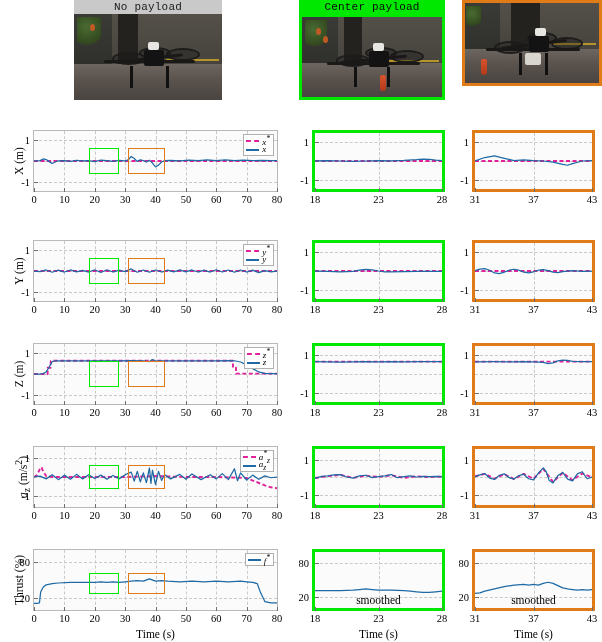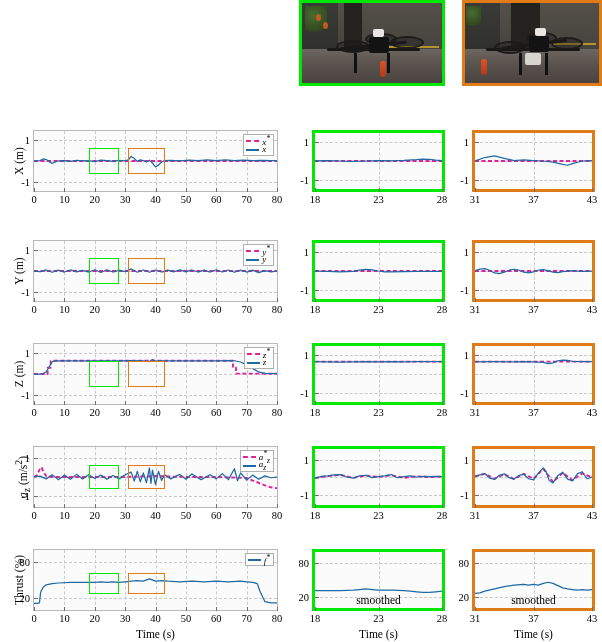--- a/index.html
+++ b/index.html
@@ -57,22 +57,46 @@
   .lgline.dash{border-top:2px dashed #e0219a;}
   .lgtxt{font-style:italic;font-size:9px;}
   .annot{position:absolute;font-size:11.5px;text-align:center;width:100%;}
   svg.trace{position:absolute;left:0;top:0;overflow:visible;}
 </style>
 </head>
 <body>
 
 <div id="fig">
 
+  <div class="photo-cell" id="photo-0" style="left:74px;top:0;width:148px;height:100px;">
+    <div class="photo-title" id="ptitle-0" style="background: rgb(201, 201, 201); color: rgb(26, 26, 26);">No payload</div>
+    <div class="photo-body photo-frame" id="pframe-0" style="height:86px;">
+      <div class="scene">
+        <div class="wallL"></div>
+          <div class="wallR"></div>
+          <div class="door"></div>
+        <div class="floor"></div>
+        <div class="plant"></div>
+        <div class="berry" style="left:11%;top:12%;"></div>
+        <div class="tapeline" style="left:62%;top:52%;width:36%;"></div>
+        <div class="rotor" style="left:26%;top:44%;width:30px;height:9px;"></div>
+        <div class="rotor" style="left:62%;top:40%;width:30px;height:9px;"></div>
+        <div class="rotor" style="left:44%;top:38%;width:28px;height:8px;"></div>
+        <div class="drone-arm" style="left:20%;top:54%;width:62%;"></div>
+        <div class="drone-arm" style="left:28%;top:50%;width:46%;transform:rotate(-6deg);"></div>
+        <div class="drone-body" style="left:47%;top:42%;width:20px;height:16px;"></div>
+        <div class="gps" style="left:50%;top:33%;width:11px;height:8px;"></div>
+        <div class="leg" style="left:38%;top:60%;height:22px;"></div>
+        <div class="leg" style="left:62%;top:60%;height:22px;"></div>
+      </div>
+    </div>
+  </div>
 
   <div class="photo-cell" id="photo-1" style="left:299px;top:0;width:146px;height:100px;">
+    <div class="photo-title" id="ptitle-1" style="background: rgb(0, 232, 0); color: rgb(10, 10, 10);">Center payload</div>
     <div class="photo-body photo-frame" id="pframe-1" style="height:86px;border:3px solid #00e800;">
       <div class="scene">
         <div class="wallL"></div>
           <div class="wallR"></div>
           <div class="door"></div>
         <div class="floor"></div>
         <div class="plant"></div>
         <div class="berry" style="left:10%;top:14%;"></div>
         <div class="berry" style="left:15%;top:24%;"></div>
         <div class="tapeline" style="left:60%;top:54%;width:38%;"></div>

